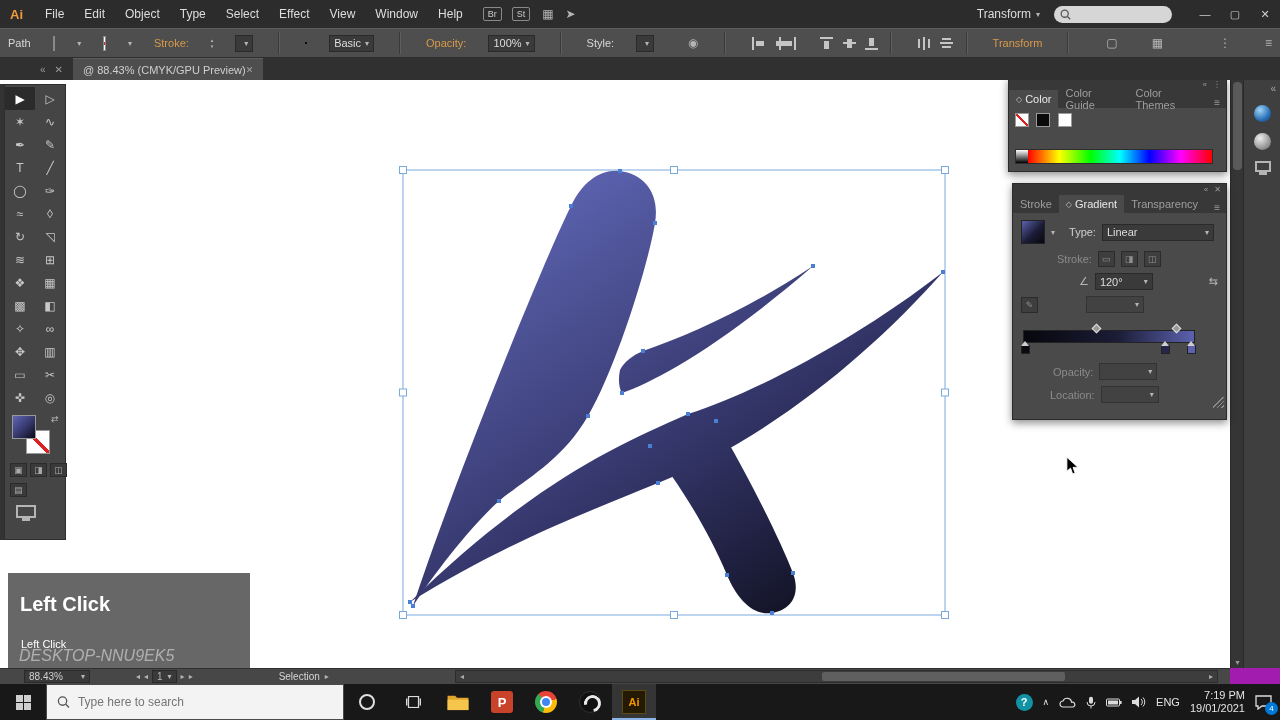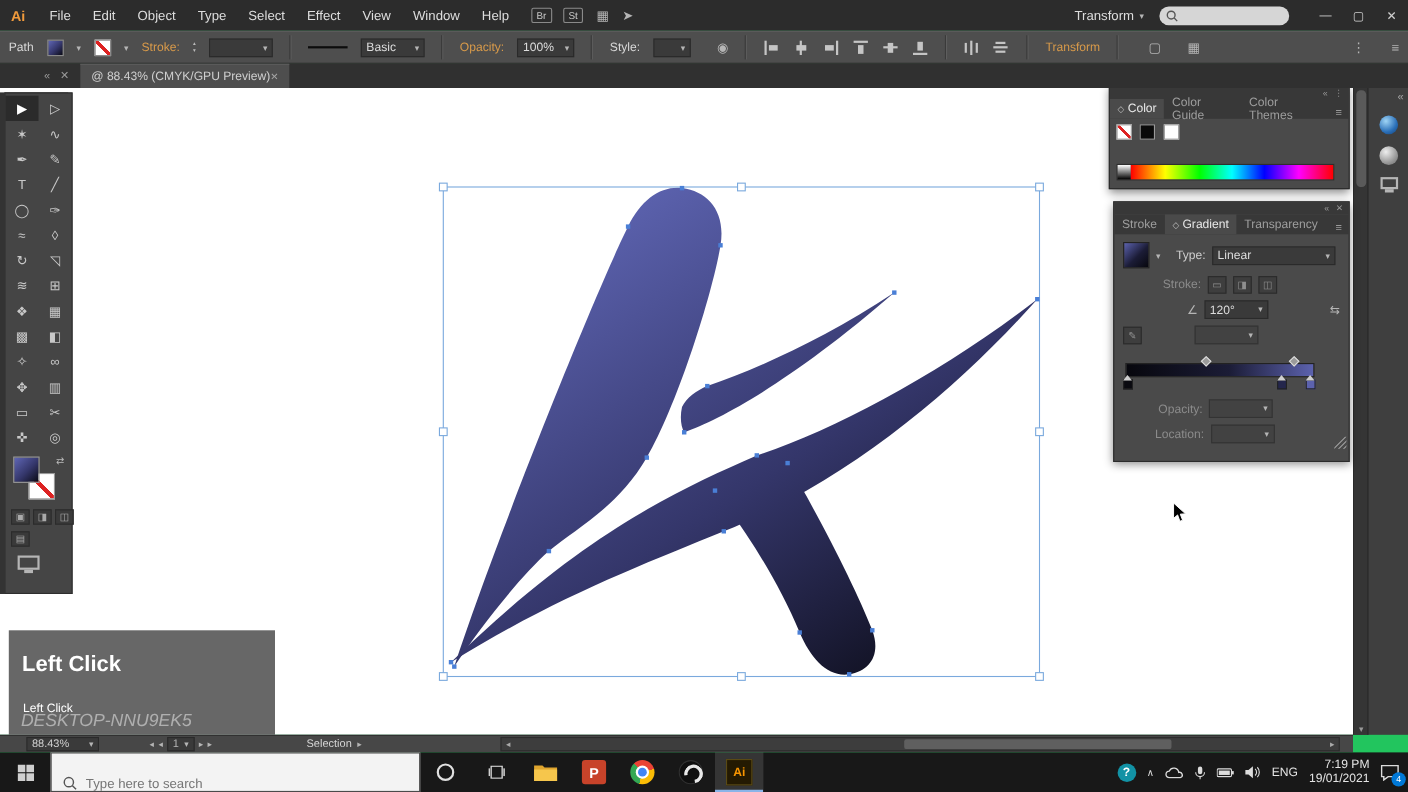--- a/index.html
+++ b/index.html
@@ -1,33 +1,33 @@
 <!DOCTYPE html>
 <html><head>
 <meta charset="utf-8">
 <style>
   *{margin:0;padding:0;box-sizing:border-box}
   html,body{width:1280px;height:720px;overflow:hidden}
   body{font-family:"Liberation Sans",sans-serif;background:#3c3c3c}
-  .app{position:relative;width:1280px;height:720px;background:#22c55e}
+  .app{position:relative;width:1280px;height:720px;background:#a21caf}
 
   
   .menubar{position:absolute;left:0;top:0;width:1280px;height:28px;background:#2c2c2c;display:flex;align-items:center;color:#dedede;font-size:12px;z-index:20}
   .ai-logo{color:#f09a3c;font-weight:700;font-size:13px;margin:0 12px 0 10px}
   .mitem{padding:4px 10px;line-height:28px;cursor:default}
   .mbadge{border:1px solid #8a8a8a;color:#c9c9c9;font-size:9px;padding:1px 4px;margin-left:10px;border-radius:2px}
   .mico{color:#b5b5b5;margin-left:12px;font-size:12px}
   .mspacer{flex:1}
   .workspace{display:flex;align-items:center;gap:5px;margin-right:14px;color:#ddd}
   .ddt{color:#b5b5b5;font-size:8px}
   .msearch{width:118px;height:17px;background:#d6d6d6;border-radius:9px;display:flex;align-items:center;padding:0 6px;margin-right:18px}
   .winbtn{width:30px;height:28px;display:flex;align-items:center;justify-content:center;color:#cfcfcf;font-size:11px}
 
   
-  .controlbar{position:absolute;left:0;top:28px;width:1280px;height:30px;background:#4e4e4e;border-top:1px solid #5d5d5d;border-bottom:1px solid #2e2e2e;display:flex;align-items:center;gap:12px;padding:0 8px;color:#d8d8d8;font-size:11px;z-index:20}
+  .controlbar{position:absolute;left:0;top:28px;width:1280px;height:30px;background:#4e4e4e;border-top:1px solid #5d5d5d;border-bottom:1px solid #2e2e2e;display:flex;align-items:center;gap:22px;padding:0 8px;color:#d8d8d8;font-size:11px;z-index:20}
   .cb-link{color:#d89a4a}
   .swmini{width:15px;height:15px;border:1px solid #8a8a8a;background:#fff}
   .swmini.none{background-image:linear-gradient(45deg,transparent 42%,#d22 42%,#d22 58%,transparent 58%)}
   .field{height:17px;background:#3a3a3a;border:1px solid #2a2a2a;display:flex;align-items:center;justify-content:space-between;gap:4px;padding:0 4px;color:#ddd}
   .sep{width:2px;height:22px;border-left:1px solid #3a3a3a;border-right:1px solid #5e5e5e;margin:0 3px}
   .spin{display:flex;flex-direction:column;font-size:5px;color:#bbb;line-height:6px;text-align:center}
   .lineprev{width:36px;height:2px;background:#0c0c0c}
   .ali,.dis{width:15px;height:13px;position:relative;display:inline-block}
   .ali b,.dis b{position:absolute;background:#c5c5c5}
   .al-l .bar{left:1px;top:0;width:2px;height:13px}.al-l .bx{left:5px;top:4px;width:8px;height:5px}
@@ -130,21 +130,21 @@
 
   
   .overlay{position:absolute;left:8px;top:573px;width:242px;height:95px;background:rgba(97,97,97,.96);color:#fff;z-index:10}
   .ov-title{font-size:20px;font-weight:700;padding:20px 0 0 12px}
   .ov-sub{position:absolute;left:13px;bottom:18px;font-size:11px}
   .ov-water{position:absolute;left:11px;bottom:3px;font-size:16px;font-style:italic;color:rgba(235,235,235,.55)}
 
   
   .taskbar{position:absolute;left:0;top:684px;width:1280px;height:36px;background:#181818;display:flex;align-items:stretch;z-index:40}
   .tbbtn{width:46px;display:flex;align-items:center;justify-content:center}
-  .tsearch{width:336px;background:#f3f3f3;border:1px solid #4a4a4a;display:flex;align-items:flex-end;gap:8px;padding:0 10px}
+  .tsearch{width:298px;background:#f3f3f3;border:1px solid #4a4a4a;display:flex;align-items:center;gap:8px;padding:0 10px}
   .tsearch input{border:none;background:transparent;font-size:12px;color:#555;width:100%;outline:none;font-family:inherit}
   .appbtn{width:44px;display:flex;align-items:center;justify-content:center}
   .appbtn.active{background:rgba(255,255,255,.13);box-shadow:inset 0 -2px 0 #8ab4e8}
   .cortana{width:16px;height:16px;border:2px solid #e0e0e0;border-radius:50%}
   .ppt{width:22px;height:22px;background:#c8432a;border-radius:3px;color:#fff;font-weight:700;font-size:13px;display:flex;align-items:center;justify-content:center}
   .chrome{width:22px;height:22px;border-radius:50%;background:conic-gradient(from -45deg,#ea4335 0 120deg,#fbbc05 120deg 240deg,#34a853 240deg 360deg);position:relative}
   .chrome::before{content:"";position:absolute;inset:5px;background:#fff;border-radius:50%}
   .chrome::after{content:"";position:absolute;inset:7px;background:#4285f4;border-radius:50%}
   .obs{width:22px;height:22px;border-radius:50%;background:#0f0f0f;border:1px solid #303030;position:relative}
   .obs::before{content:"";position:absolute;left:4px;top:3px;width:11px;height:11px;border:3px solid #e8e8e8;border-radius:50%;border-bottom-color:transparent;transform:rotate(35deg)}

